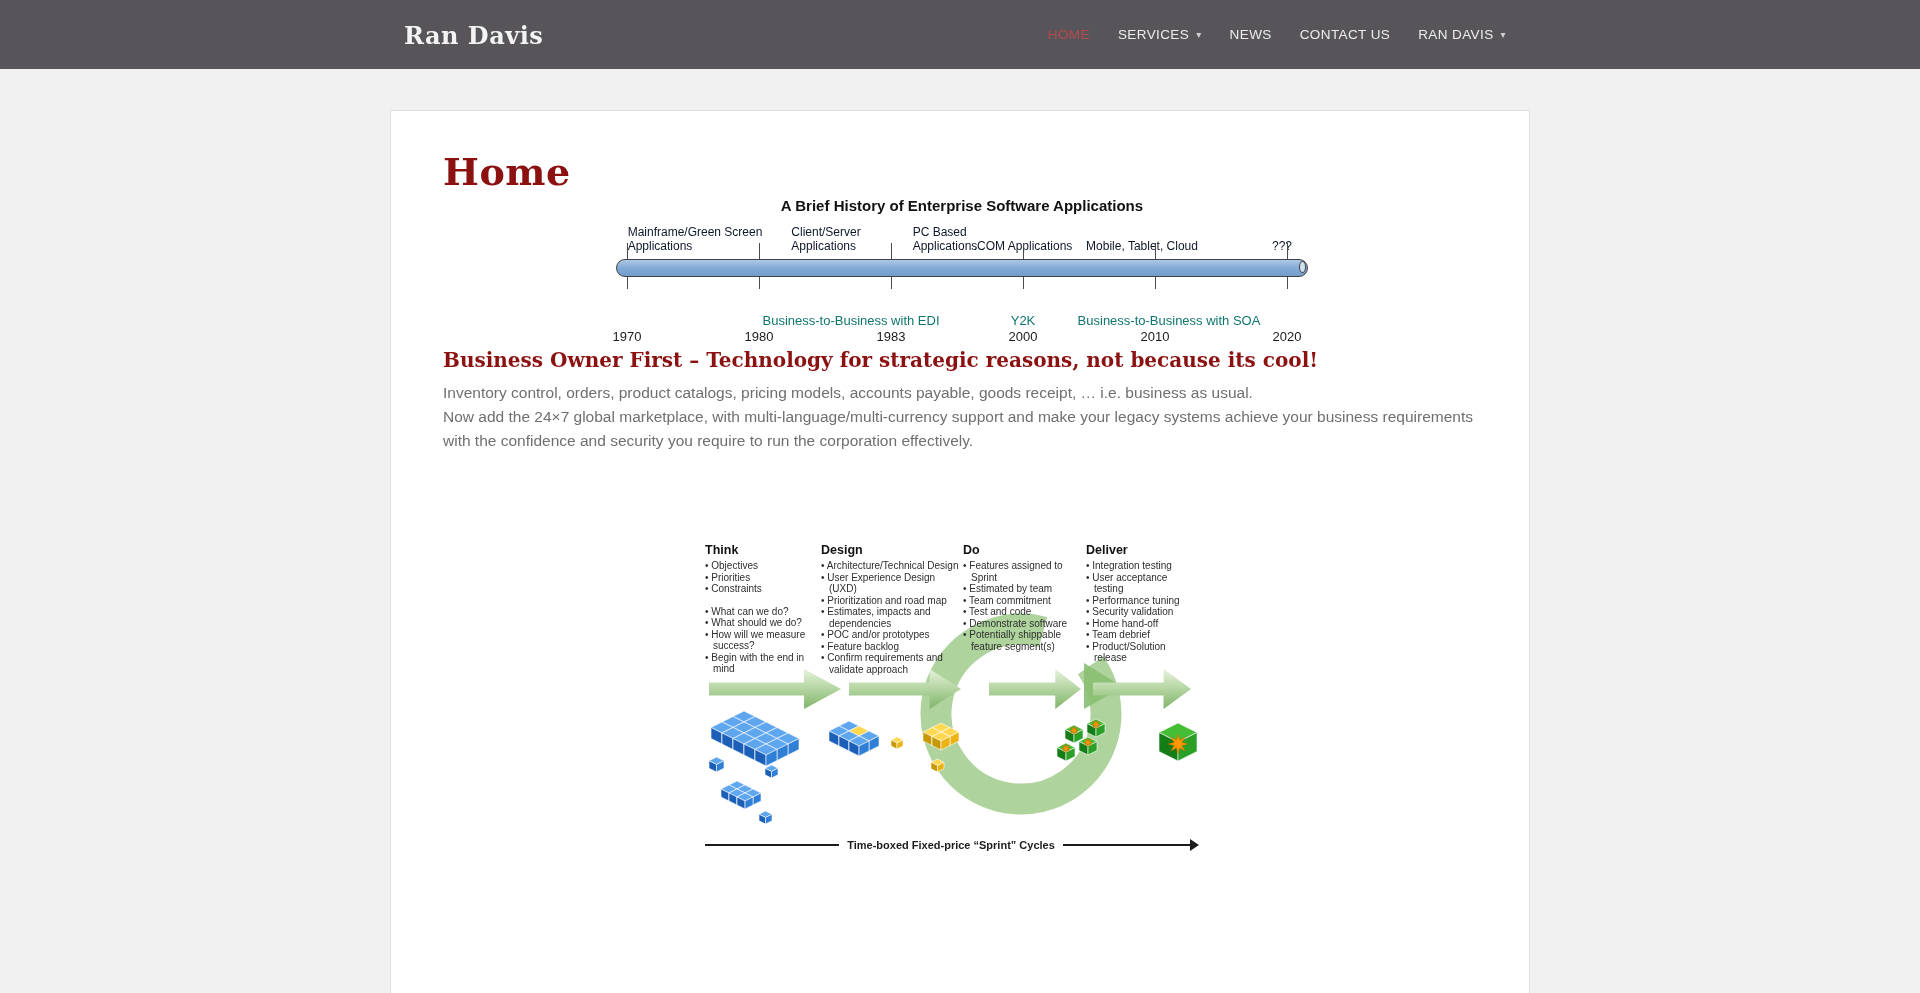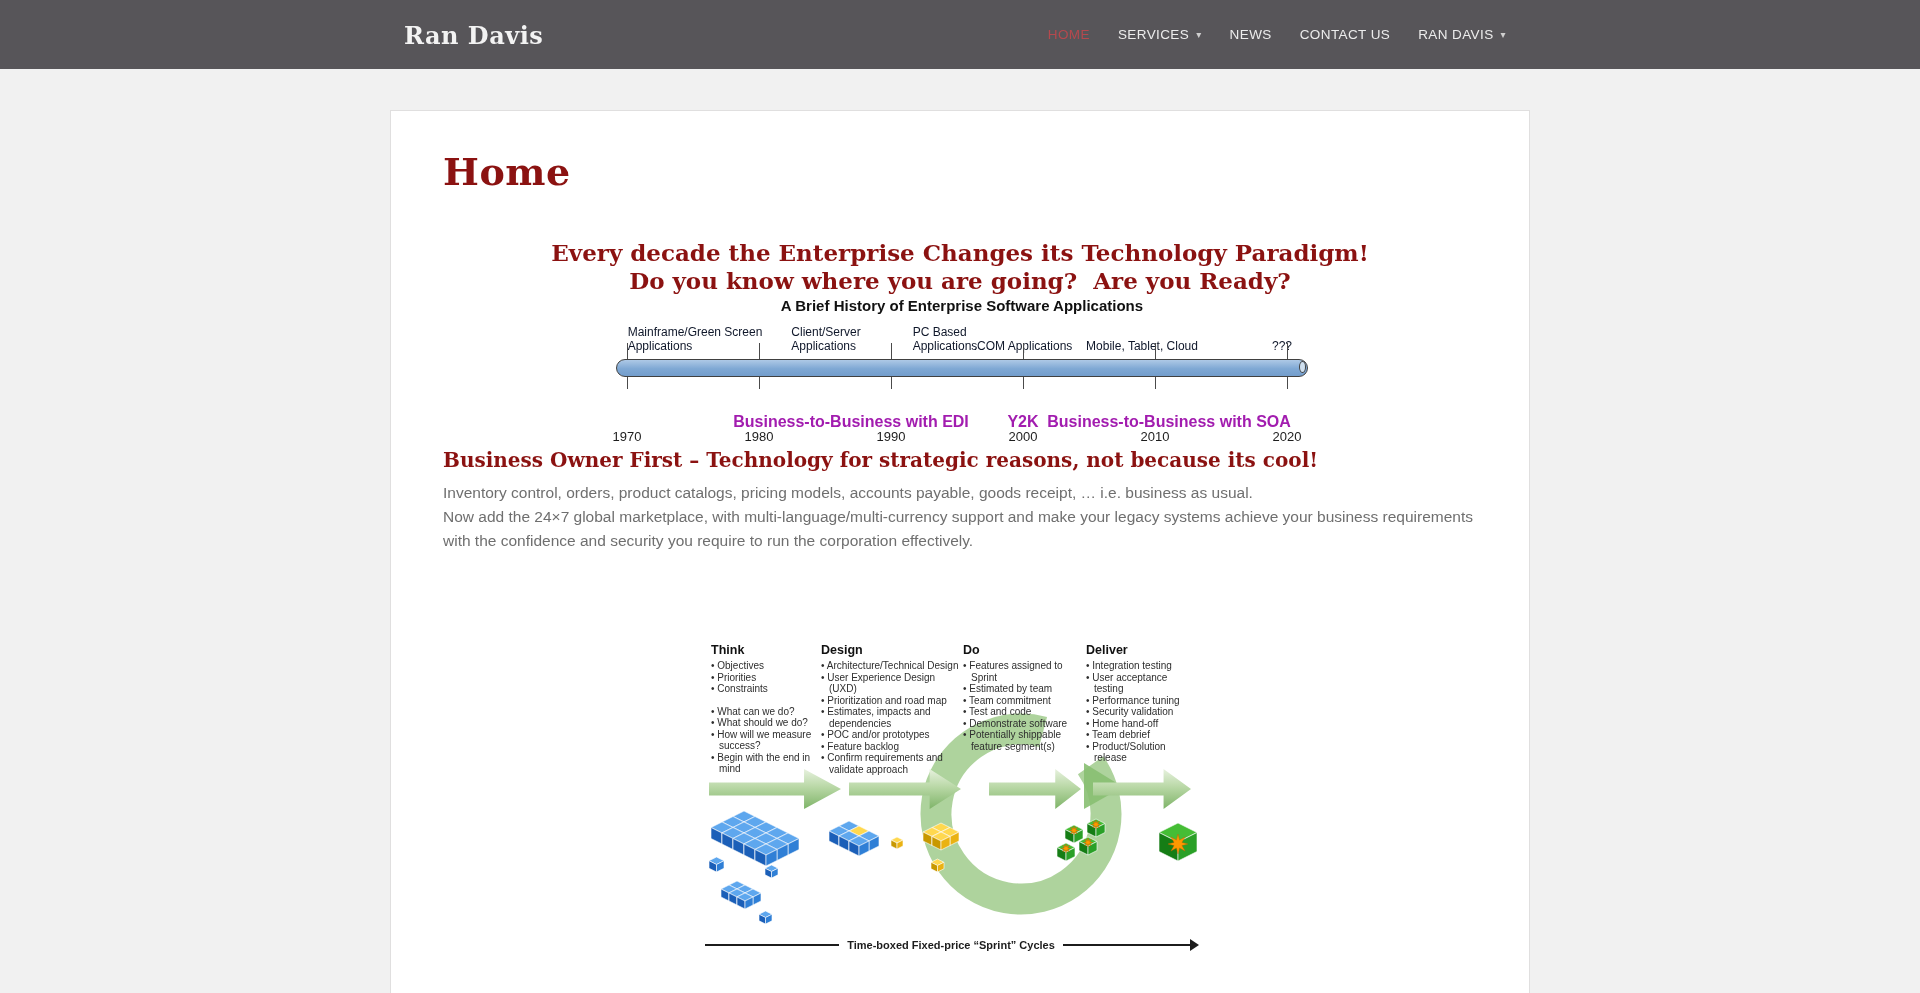--- a/index.html
+++ b/index.html
@@ -76,21 +76,21 @@
   .bar-cap {
     position:absolute; right:1px; top:1px; width:7px; height:12px;
     border:1.5px solid #404040; border-radius:50%; background:#cfe0f0;
   }
   .year {
     position:absolute; top:92px; transform:translateX(-50%);
     font-size:13px; color:#1d1d1d;margin-top:40px;
   }
   .milestone {
     position:absolute; top:116px; transform:translateX(-50%);
-    font-size:16px; color:#a21caf; white-space:nowrap;font-weight:bold;
+    font-size:13px; color:#0f766e; white-space:nowrap;
   }
 
   
   h2.subheading {
     margin:10px 52px 0 52px;
     font-family:"DejaVu Serif", serif; font-weight:bold;
     font-size:20px; line-height:26px; color:#8b1211;
   }
   .paragraphs {
     margin:8px 52px 0 52px;
@@ -151,24 +151,20 @@
       <a class="nav-item">
         <span>RAN DAVIS</span>
         <span class="caret">▾</span>
       </a>
     </nav>
 </header>
 
 <main class="card">
   <h1 class="page-title">Home</h1>
 
-  <div class="headline">
-    <div>Every decade the Enterprise Changes its Technology Paradigm!</div>
-    <div>Do you know where you are going?&nbsp; Are you Ready?</div>
-  </div>
 
   <figure class="timeline-fig" id="timeline-fig">
     <div class="tl-title">A Brief History of Enterprise Software Applications</div>
     <div class="tl-bar">
       <div class="bar-cap"></div>
     </div>
   <div class="era" style="left: 79px;">Mainframe/Green Screen
 Applications</div>
       <div class="era" style="left: 210px;">Client/Server
 Applications</div>
@@ -184,21 +180,21 @@
       <div class="tick top" style="left: 275px;"></div>
       <div class="tick bottom" style="left: 275px;"></div>
       <div class="tick top" style="left: 407px;"></div>
       <div class="tick bottom" style="left: 407px;"></div>
       <div class="tick top" style="left: 539px;"></div>
       <div class="tick bottom" style="left: 539px;"></div>
       <div class="tick top" style="left: 671px;"></div>
       <div class="tick bottom" style="left: 671px;"></div>
       <div class="year" style="left: 11px;">1970</div>
       <div class="year" style="left: 143px;">1980</div>
-      <div class="year" style="left: 275px;">1990</div>
+      <div class="year" style="left: 275px;">1983</div>
       <div class="year" style="left: 407px;">2000</div>
       <div class="year" style="left: 539px;">2010</div>
       <div class="year" style="left: 671px;">2020</div>
       <div class="milestone" style="left: 235px;">Business-to-Business with EDI</div>
       <div class="milestone" style="left: 407px;">Y2K</div>
       <div class="milestone" style="left: 553px;">Business-to-Business with SOA</div>
     </figure>
 
   <h2 class="subheading">Business Owner First – Technology for strategic reasons, not because its cool!</h2>
 
@@ -352,21 +348,21 @@
           <polygon points="477.0,195.0 478.6,201.1 484.1,197.9 480.9,203.4 487.0,205.0 480.9,206.6 484.1,212.1 478.6,208.9 477.0,215.0 475.4,208.9 469.9,212.1 473.1,206.6 467.0,205.0 473.1,203.4 469.9,197.9 475.4,201.1" fill="#ff9800" stroke="#c65d00" stroke-width="0.4"></polygon>
         </g>
       </svg>
     <div class="sprint-footer">
       <div class="f-line"></div>
       <span class="f-label">Time-boxed Fixed-price “Sprint” Cycles</span>
       <div class="f-line">
         <span class="f-head"></span>
       </div>
     </div>
-  <div class="col" style="left: 10px; width: 112px;">
+  <div class="col" style="left: 4px; width: 112px;">
         <h3>Think</h3>
         <ul>
           <li>Objectives</li>
           <li>Priorities</li>
           <li>Constraints</li>
           <li class="gap"></li>
           <li>What can we do?</li>
           <li>What should we do?</li>
           <li>How will we measure success?</li>
           <li>Begin with the end in mind</li>

